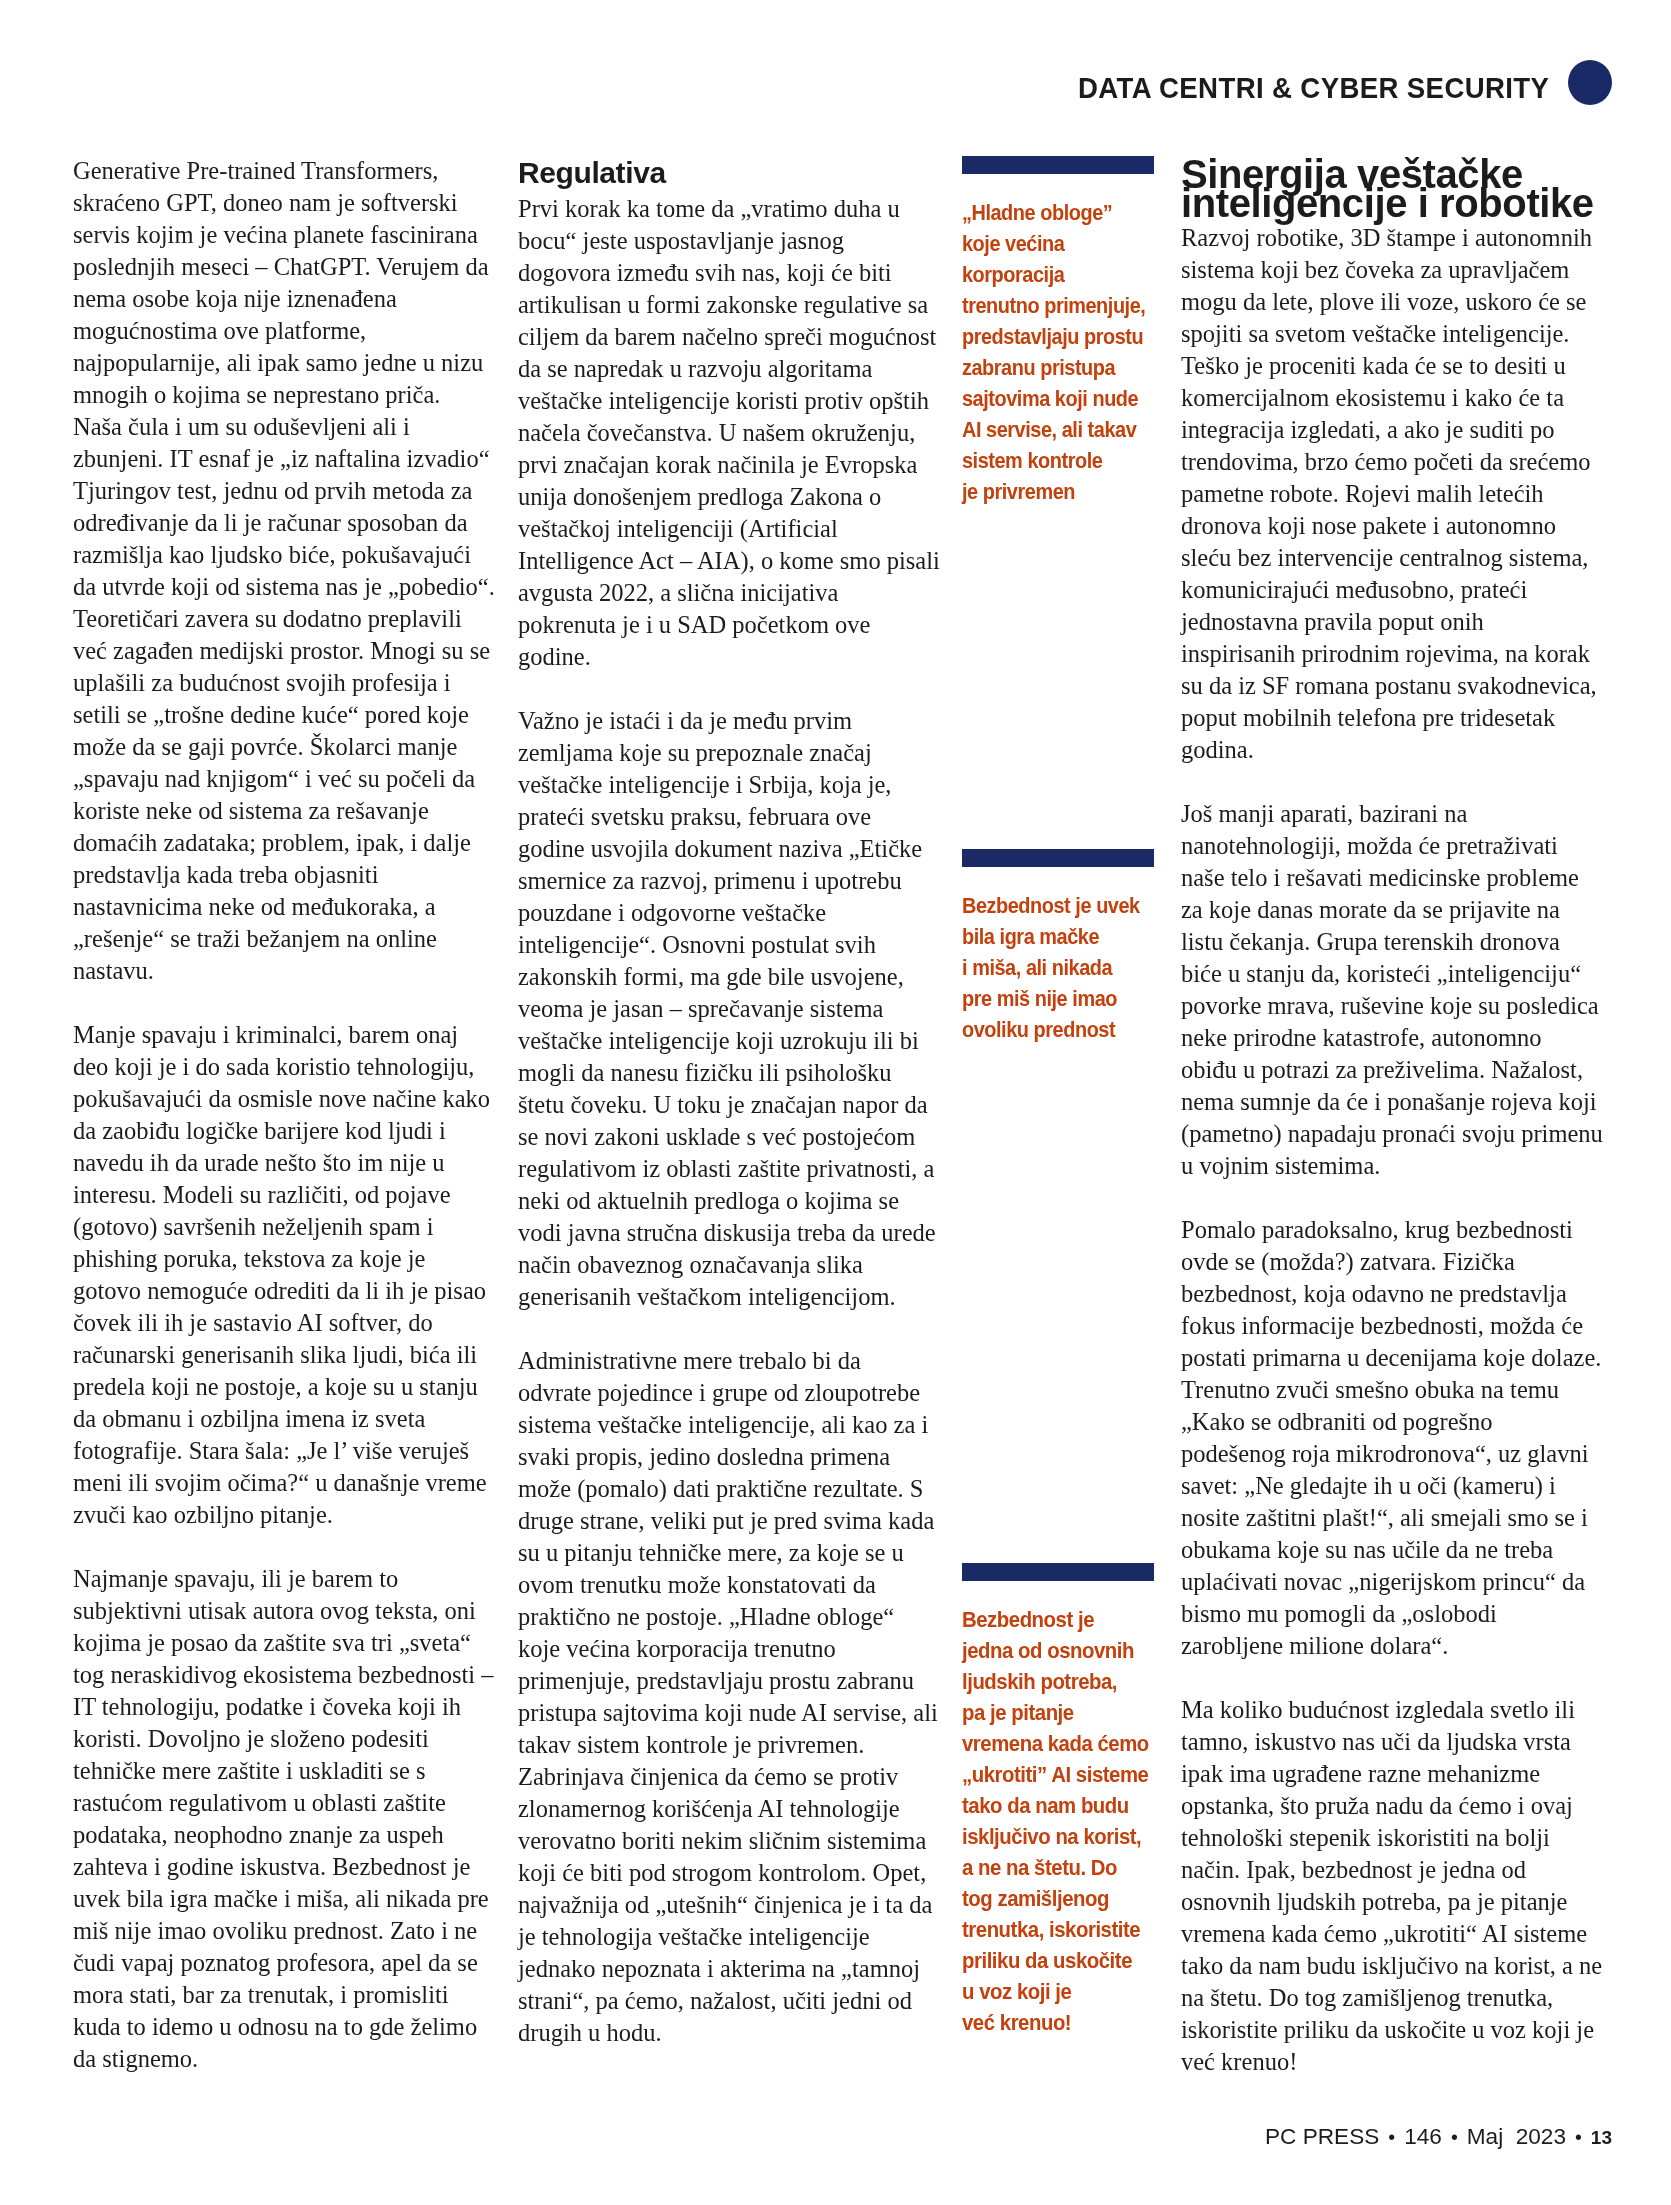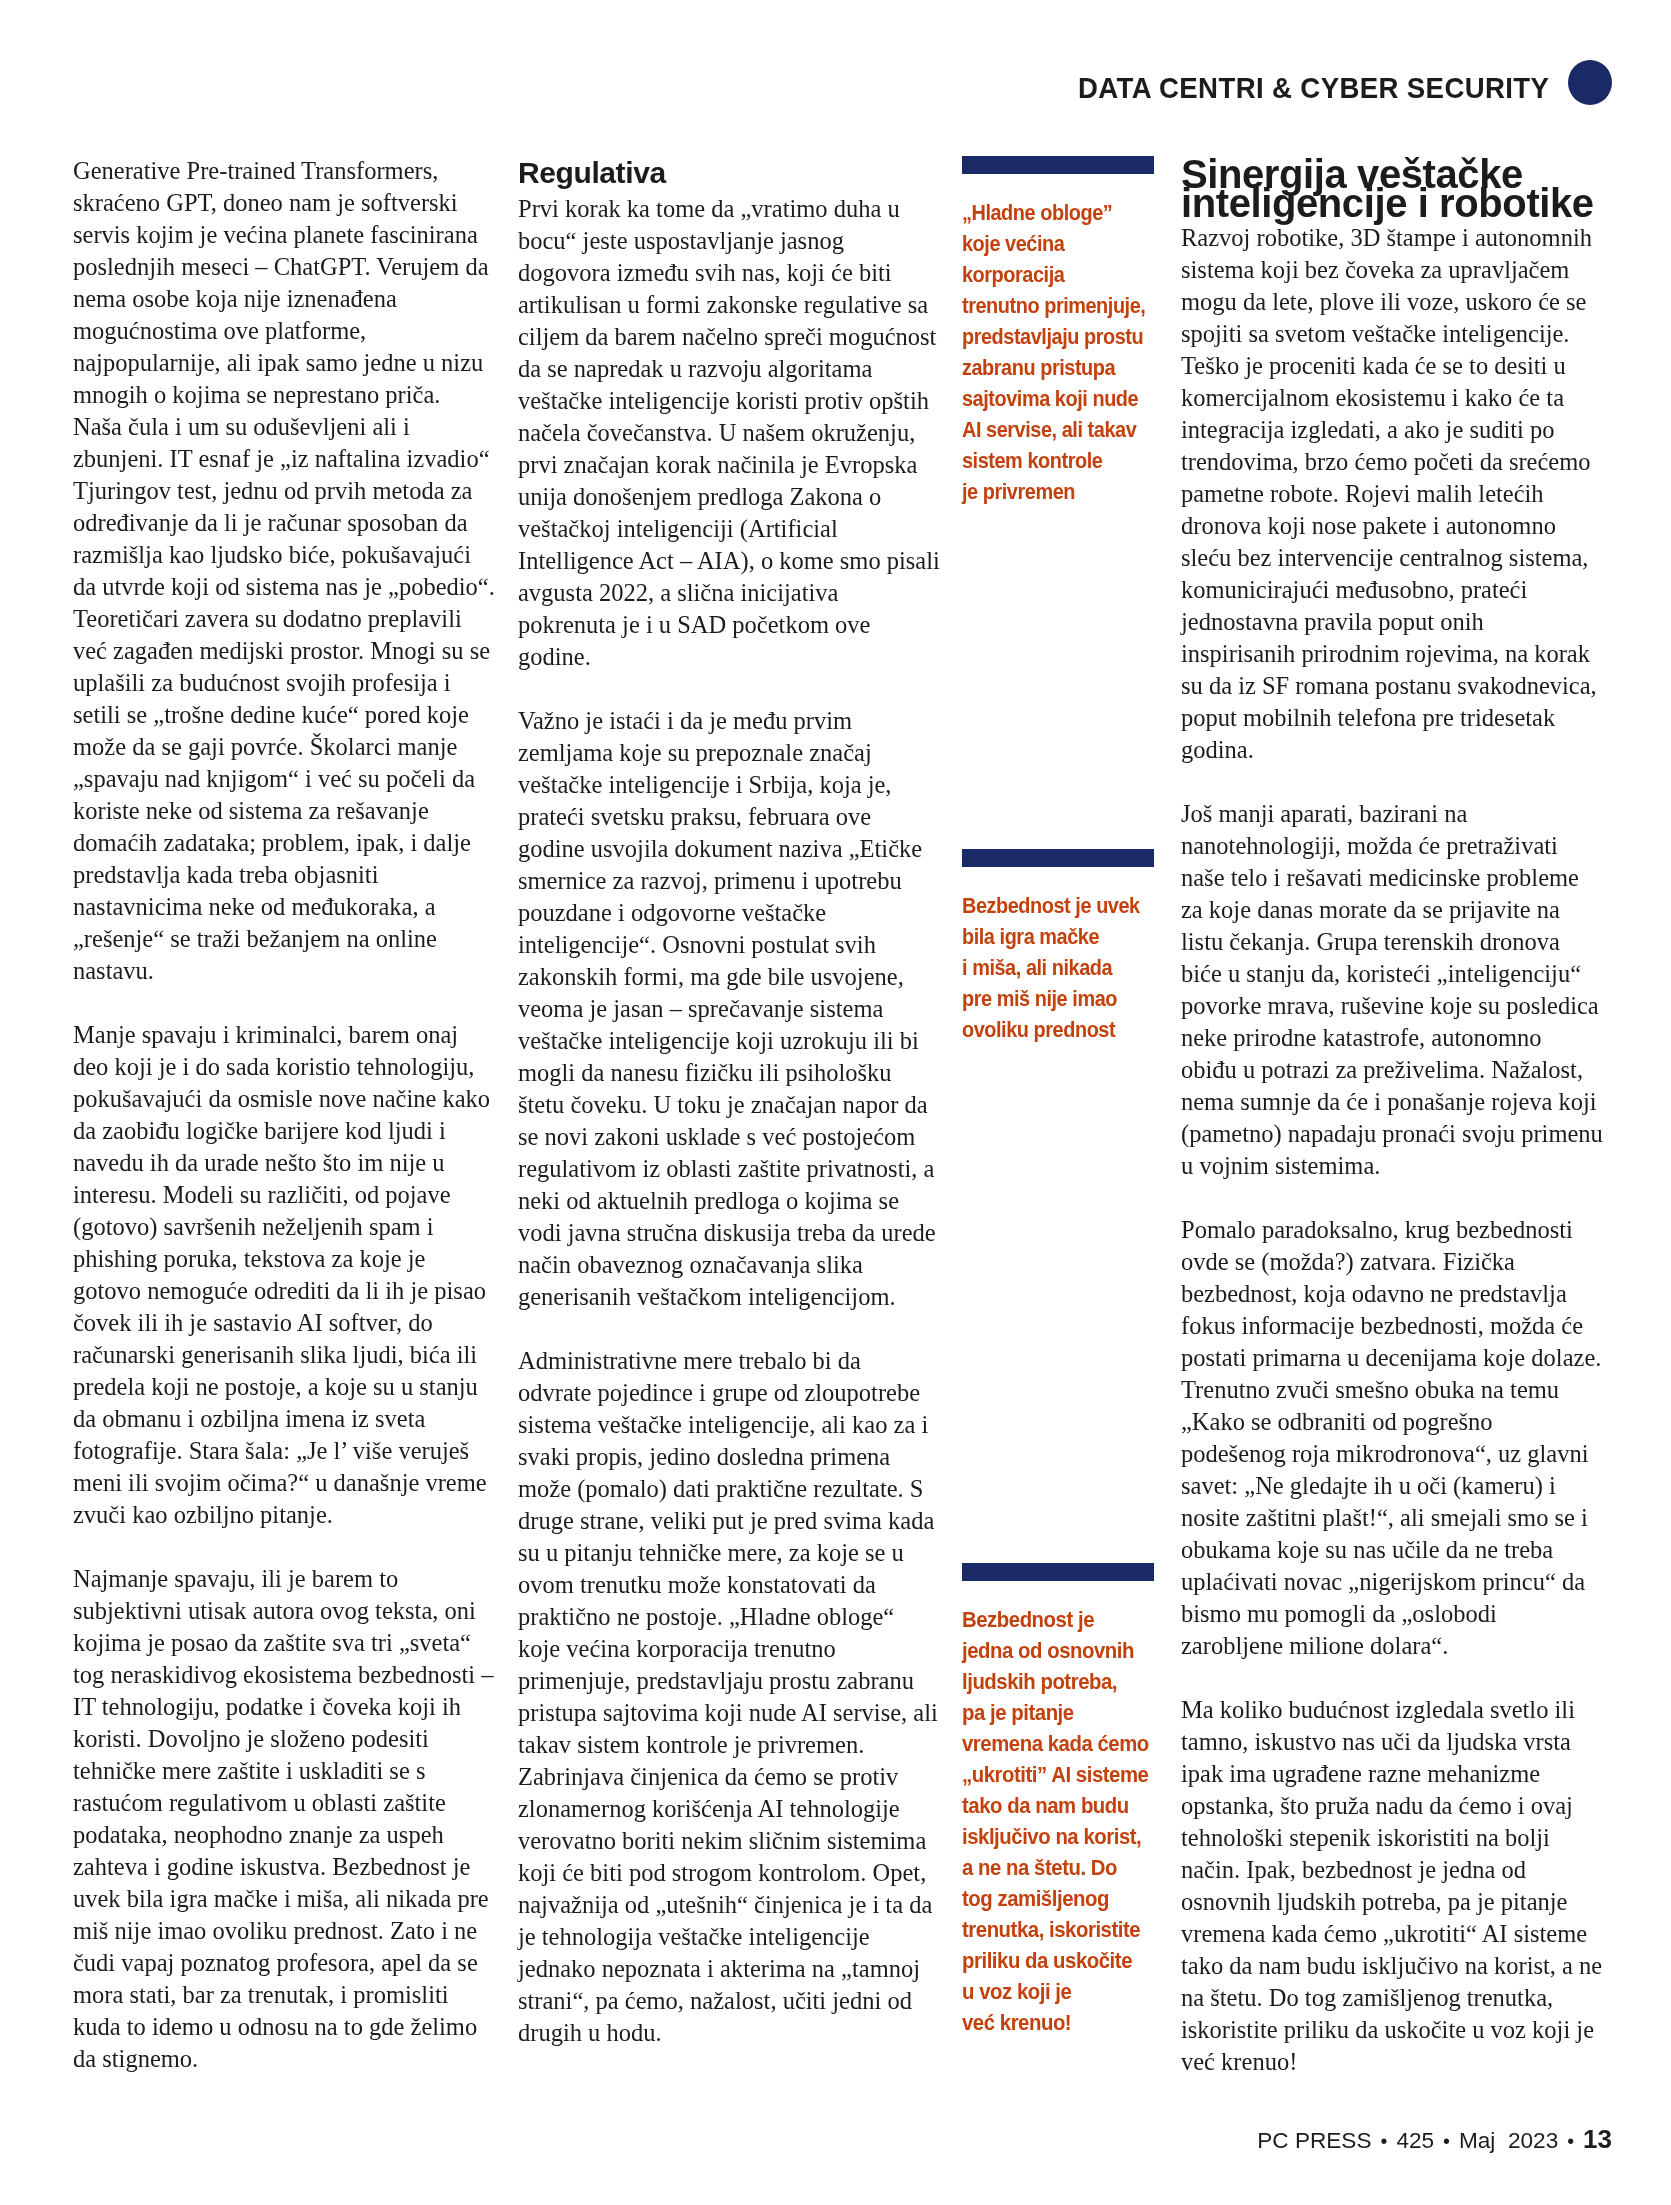--- a/index.html
+++ b/index.html
@@ -38,21 +38,21 @@
   .pull .txt { white-space: pre-line; transform: scaleX(0.88); transform-origin: left top; width: 219px; }
   .pull1 { top: 156px; }
   .pull2 { top: 849px; }
   .pull3 { top: 1563px; }
   .pull3 .txt { transform: scaleX(0.9); }
   .footer {
     position: absolute; top: 2124px; right: 59px;
     font-family: "Liberation Sans", sans-serif; font-size: 22.6px; color: #1c1c1c;
     display: flex; align-items: baseline; gap: 9px; justify-content: flex-end;
   }
-  .footer .pg { font-weight: 700; font-size: 26px; }
+  .footer .pg { font-weight: 700; font-size: 19px; }
   .footer .sep { font-size: 19.6px; }
 </style>
 </head>
 <body>
 
 <div class="header">
   <span class="section-title">DATA CENTRI &amp; CYBER SECURITY</span>
   <span class="section-dot"></span>
 </div>
 
@@ -113,19 +113,19 @@
 inteligencije i robotike</h2>
   <p>Razvoj robotike, 3D štampe i autonomnih sistema koji bez čoveka za upravljačem mogu da lete, plove ili voze, uskoro će se spojiti sa svetom veštačke inteligencije. Teško je proceniti kada će se to desiti u komercijalnom ekosistemu i kako će ta integracija izgledati, a ako je suditi po trendovima, brzo ćemo početi da srećemo pametne robote. Rojevi malih letećih dronova koji nose pakete i autonomno sleću bez intervencije centralnog sistema, komunicirajući međusobno, prateći jednostavna pravila poput onih inspirisanih prirodnim rojevima, na korak su da iz SF romana postanu svakodnevica, poput mobilnih telefona pre tridesetak godina.</p>
   <p>Još manji aparati, bazirani na nanotehnologiji, možda će pretraživati naše telo i rešavati medicinske probleme za koje danas morate da se prijavite na listu čekanja. Grupa terenskih dronova biće u stanju da, koristeći „inteligenciju“ povorke mrava, ruševine koje su posledica neke prirodne katastrofe, autonomno obiđu u potrazi za preživelima. Nažalost, nema sumnje da će i ponašanje rojeva koji (pametno) napadaju pronaći svoju primenu u vojnim sistemima.</p>
   <p>Pomalo paradoksalno, krug bezbednosti ovde se (možda?) zatvara. Fizička bezbednost, koja odavno ne predstavlja fokus informacije bezbednosti, možda će postati primarna u decenijama koje dolaze. Trenutno zvuči smešno obuka na temu „Kako se odbraniti od pogrešno podešenog roja mikrodronova“, uz glavni savet: „Ne gledajte ih u oči (kameru) i nosite zaštitni plašt!“, ali smejali smo se i obukama koje su nas učile da ne treba uplaćivati novac „nigerijskom princu“ da bismo mu pomogli da „oslobodi zarobljene milione dolara“.</p>
   <p>Ma koliko budućnost izgledala svetlo ili tamno, iskustvo nas uči da ljudska vrsta ipak ima ugrađene razne mehanizme opstanka, što pruža nadu da ćemo i ovaj tehnološki stepenik iskoristiti na bolji način. Ipak, bezbednost je jedna od osnovnih ljudskih potreba, pa je pitanje vremena kada ćemo „ukrotiti“ AI sisteme tako da nam budu isključivo na korist, a ne na štetu. Do tog zamišljenog trenutka, iskoristite priliku da uskočite u voz koji je već krenuo!</p>
 </div>
 
 <div class="footer">
   <span>PC PRESS</span>
   <span class="sep">•</span>
-  <span>425</span>
+  <span>146</span>
   <span class="sep">•</span>
   <span style="white-space:pre">Maj  2023</span>
   <span class="sep">•</span>
   <span class="pg">13</span>
 </div>
 
 
 </body></html>

